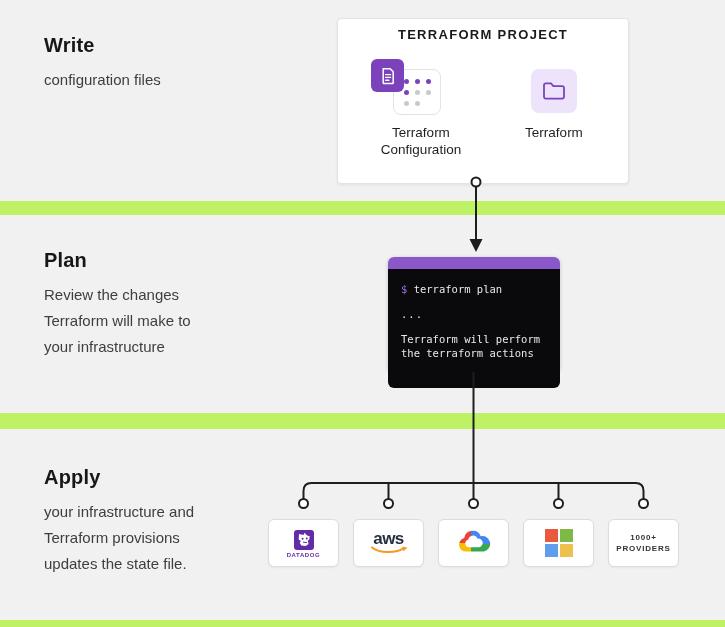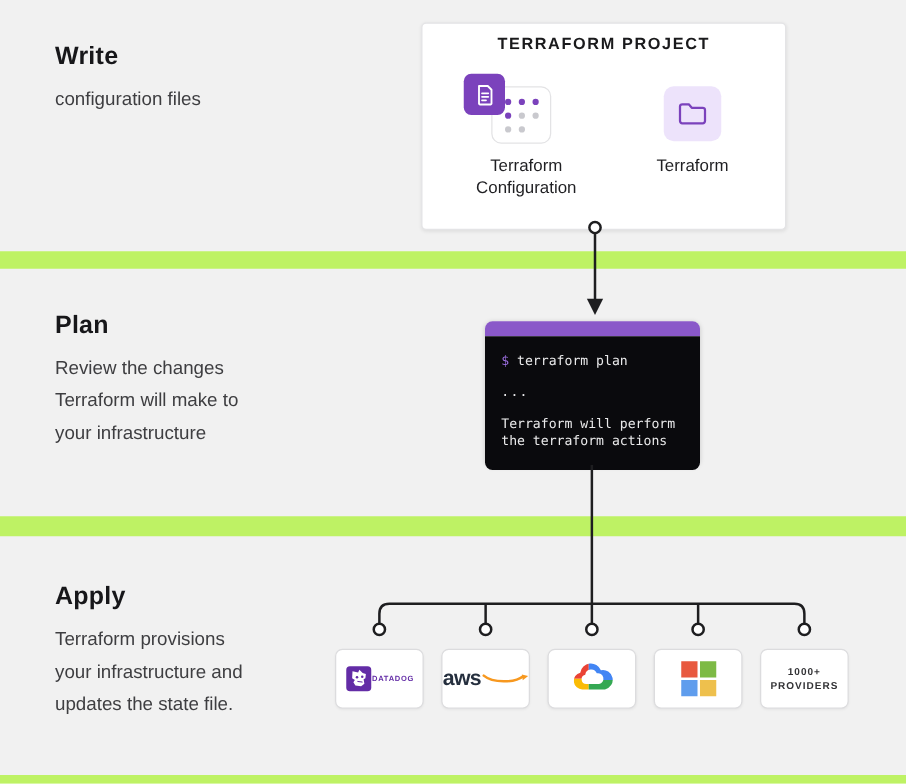--- a/index.html
+++ b/index.html
@@ -47,42 +47,42 @@
     background:var(--state-bg); display:flex; align-items:center; justify-content:center;
   }
   .item-label { position:absolute; top:105px; width:140px; text-align:center; font-size:13.5px; font-weight:500; color:#1f1f22; line-height:17px; }
   .label-config { left:13px; }
   .label-state  { left:146px; }
 
   
   .terminal { position:absolute; left:388px; top:257px; width:172px; height:115px; box-shadow:0 1px 4px rgba(0,0,0,.18); border-radius:6px; }
   .terminal-bar  { height:12px; border-radius:6px 6px 0 0; background:var(--terminal-titlebar); }
   .terminal-body {
-    height:107px; background:var(--terminal-bg); border-radius:0 0 6px 6px;
+    height:119px; background:var(--terminal-bg); border-radius:0 0 6px 6px;
     padding:14px 0 0 13px; box-sizing:border-box;
     font-family:"DejaVu Sans Mono", monospace; font-size:10.5px; color:#e9e9ea;
   }
   .term-prompt { color:var(--terminal-prompt); }
   .term-ellipsis { margin-top:13px; letter-spacing:1px; }
   .term-out1 { margin-top:12px; line-height:14px; }
   .term-out2 { line-height:14px; }
 
   
   .connectors { position:absolute; left:0; top:0; pointer-events:none; }
   .cline  { stroke:var(--connector); stroke-width:2; fill:none; }
   .cnode  { fill:#fff; stroke:var(--connector); stroke-width:2; }
   .carrow { fill:var(--connector); }
 
   
   .providers { position:absolute; left:0; top:519px; width:725px; height:48px; }
   .provider-card {
     position:absolute; top:0; width:71px; height:48px; box-sizing:border-box;
     background:#fff; border:1px solid #dcdcde; border-radius:6px;
     box-shadow:0 1px 2px rgba(0,0,0,.05);
-    display:flex; flex-direction:row; align-items:center; justify-content:center;
+    display:flex; flex-direction:column; align-items:center; justify-content:center;
   }
   .pc1 { left:268px; } .pc2 { left:353px; } .pc3 { left:438px; } .pc4 { left:523px; } .pc5 { left:608px; }
   .dd-label { margin-top:1px; font-size:6px; font-weight:700; letter-spacing:.6px; color:var(--datadog-purple); }
   .aws-word { font-size:17px; font-weight:700; color:var(--aws-navy); letter-spacing:-.5px; line-height:14px; }
   .ms-grid { display:grid; grid-template-columns:13px 13px; grid-template-rows:13px 13px; gap:2px; }
   .ms-r { background:var(--ms-red); } .ms-g { background:var(--ms-green); }
   .ms-b { background:var(--ms-blue); } .ms-y { background:var(--ms-yellow); }
   .more-label { font-size:8px; font-weight:700; letter-spacing:.8px; color:#333336; line-height:11px; text-align:center; }
   .gcp-red { fill:var(--gcp-red); } .gcp-yellow { fill:var(--gcp-yellow); }
   .gcp-blue { fill:var(--gcp-blue); } .gcp-green { fill:var(--gcp-green); }
@@ -103,22 +103,22 @@
 
   <section class="phase phase-plan">
     <h2 class="phase-title">Plan</h2>
     <div class="phase-line">Review the changes</div>
     <div class="phase-line">Terraform will make to</div>
     <div class="phase-line">your infrastructure</div>
   </section>
 
   <section class="phase phase-apply">
     <h2 class="phase-title">Apply</h2>
+    <div class="phase-line">your infrastructure and</div>
     <div class="phase-line">Terraform provisions</div>
-    <div class="phase-line">your infrastructure and</div>
     <div class="phase-line">updates the state file.</div>
   </section>
 
   <div class="project-card">
     <div class="project-title">TERRAFORM PROJECT</div>
 
     <div class="config-group">
       <div class="dots-card">
         <span class="dot p"></span>
           <span class="dot p"></span>

